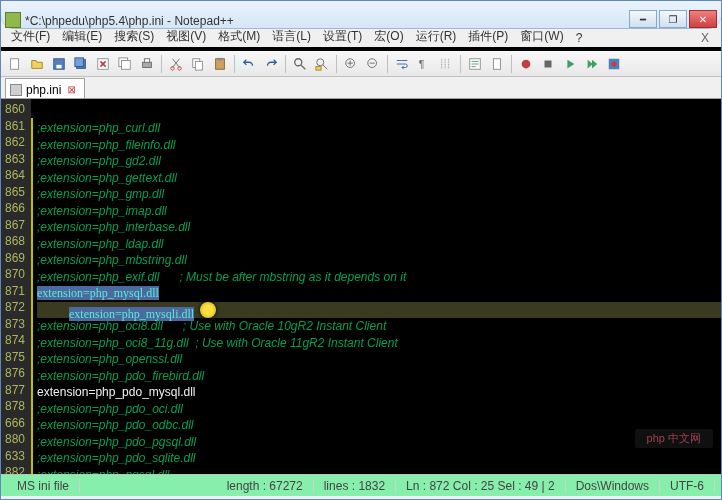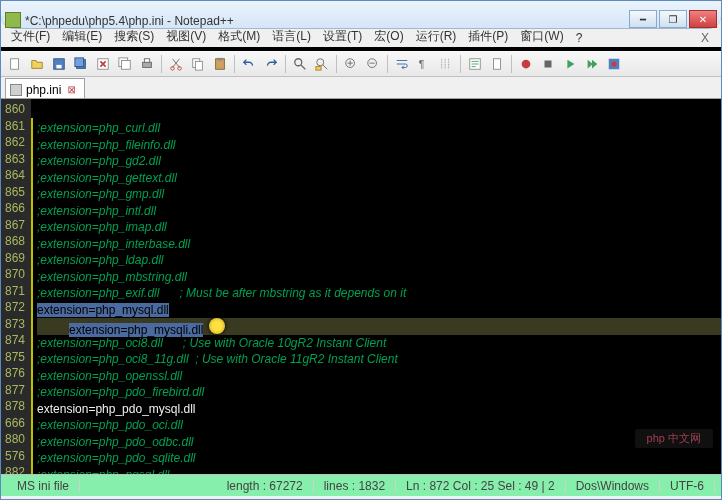--- a/index.html
+++ b/index.html
@@ -26,21 +26,21 @@
   .tab .ficon { width:12px; height:12px; background:#d0d0d0; border:1px solid #888; }
   .tab .tclose { color:#c04040; font-size:10px; margin-left:2px; }
   
   .editor { background: #000; height: 375px; display: flex; font-family: Consolas, "Courier New", monospace; font-size: 13px; overflow: hidden; position: relative; }
   .gutter { background: #2a2a2a; color: #a8b860; text-align: right; padding: 2px 6px 2px 4px; line-height: 16.5px; user-select: none; }
   .gutter div { height: 16.5px; }
   .code { flex: 1; padding: 2px 0 2px 4px; line-height: 16.5px; position: relative; border-left: 2px solid #c0c000; margin-top: 19px; }
   .line { height: 16.5px; white-space: pre; }
   .c { color: #00a050; font-style: italic; }
   .t { color: #f0f0f0; }
-  .sel { background: #4a6aa0; color: #000000; font-style: normal; }
+  .sel { background: #4a6aa0; color: #5eead4; font-style: normal; font-family: Liberation Serif, serif; }
   .hl { background: #3a3a20; padding-left: 32px; }
   .cursor-dot { position:absolute; width:16px; height:16px; border-radius:50%; background: radial-gradient(circle,#ffe040 40%,#c0a020 100%); box-shadow:0 0 4px #000; }
   
   .statusbar { height: 22px; background: #86efac; border-top: 1px solid #c0c0c0; display:flex; align-items:center; padding:0 6px; font-size:11px; color:#444; gap: 0; }
   .statusbar .cell { padding: 0 10px; border-right: 1px solid #d0d0d0; }
   .statusbar .spacer { flex:1; }
   
   .watermark { position:absolute; right:8px; bottom:26px; color:#a04050; font-size:11px; background: rgba(80,80,80,.2); padding:2px 12px; border-radius: 2px;}
 </style>
 </head>
@@ -253,44 +253,44 @@
       <div>871</div>
       <div>872</div>
       <div>873</div>
       <div>874</div>
       <div>875</div>
       <div>876</div>
       <div>877</div>
       <div>878</div>
       <div>666</div>
       <div>880</div>
-      <div>576</div>
+      <div>633</div>
       <div>882</div>
     </div>
   <div class="code" id="code">
       <div class="line"><span class="c">;extension=php_curl.dll</span></div>
       <div class="line"><span class="c">;extension=php_fileinfo.dll</span></div>
       <div class="line"><span class="c">;extension=php_gd2.dll</span></div>
       <div class="line"><span class="c">;extension=php_gettext.dll</span></div>
       <div class="line"><span class="c">;extension=php_gmp.dll</span></div>
-      <div class="line"><span class="c">;extension=php_intl.dll</span></div>
       <div class="line"><span class="c">;extension=php_imap.dll</span></div>
       <div class="line"><span class="c">;extension=php_interbase.dll</span></div>
       <div class="line"><span class="c">;extension=php_ldap.dll</span></div>
       <div class="line"><span class="c">;extension=php_mbstring.dll</span></div>
       <div class="line"><span class="c">;extension=php_exif.dll      ; Must be after mbstring as it depends on it</span></div>
       <div class="line"><span class="sel">extension=php_mysql.dll</span></div>
       <div class="line hl"><span class="sel">extension=php_mysqli.dll</span><span class="cursor-dot" style="position: relative; display: inline-block; left: 6px; top: 0px;"></span></div>
       <div class="line"><span class="c">;extension=php_oci8.dll      ; Use with Oracle 10gR2 Instant Client</span></div>
       <div class="line"><span class="c">;extension=php_oci8_11g.dll  ; Use with Oracle 11gR2 Instant Client</span></div>
       <div class="line"><span class="c">;extension=php_openssl.dll</span></div>
       <div class="line"><span class="c">;extension=php_pdo_firebird.dll</span></div>
       <div class="line"><span class="t">extension=php_pdo_mysql.dll</span></div>
       <div class="line"><span class="c">;extension=php_pdo_oci.dll</span></div>
       <div class="line"><span class="c">;extension=php_pdo_odbc.dll</span></div>
+      <div class="line"><span class="c">;extension=php_pdo_pgsql.dll</span></div>
       <div class="line"><span class="c">;extension=php_pdo_sqlite.dll</span></div>
       <div class="line"><span class="c">;extension=php_pgsql.dll</span></div>
     </div>
   <div class="watermark">php 中文网</div>
 </div>
 
 <div class="statusbar">
   <div class="cell">MS ini file</div>
   <div class="spacer"></div>
   <div class="cell">length : 67272</div>

